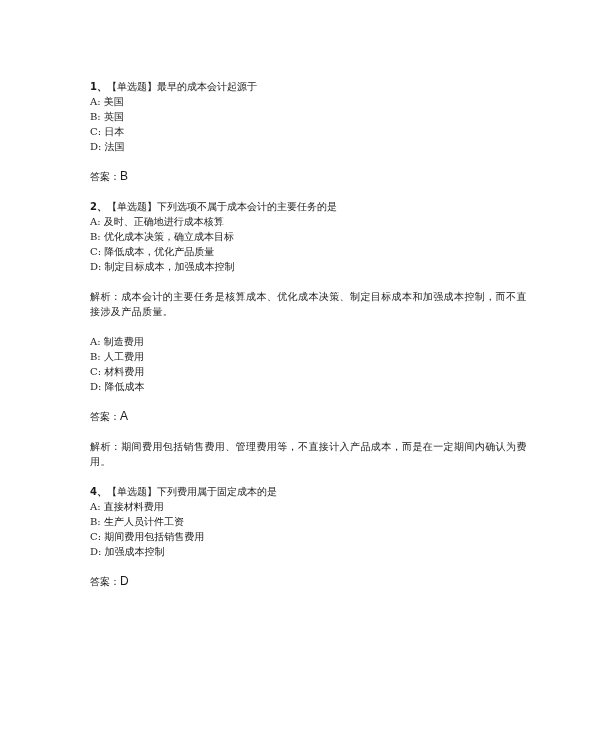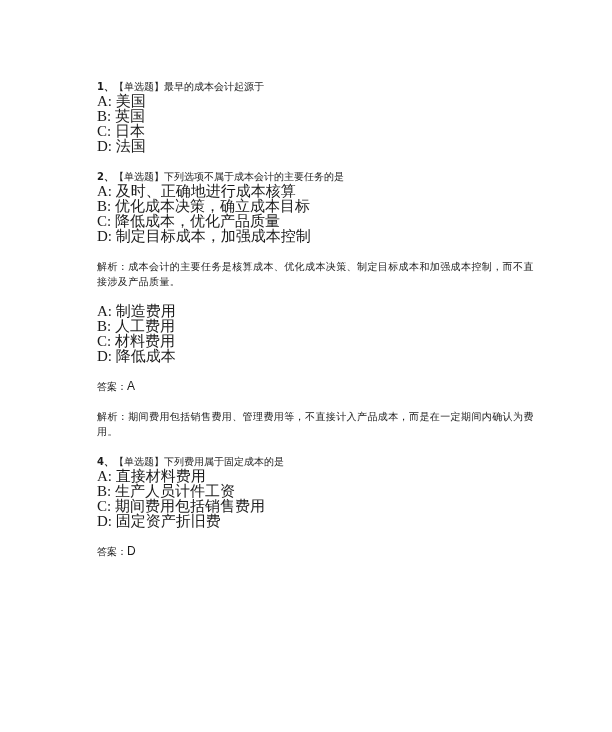--- a/index.html
+++ b/index.html
@@ -1,39 +1,42 @@
 <!DOCTYPE html>
 <html><head>
   <meta charset="utf-8">
   <style>
     html, body { margin: 0; padding: 0; background: #ffffff; }
     body { width: 612px; height: 732px; position: relative; overflow: hidden;
            font-family: "DejaVu Serif", "Liberation Serif", serif; color: #1a1a1a; }
-    .page { position: absolute; left: 97px; top: 79px; width: 440px; }
+    .page { position: absolute; left: 90px; top: 79px; width: 440px; }
     .q-title { font-size: 10px; line-height: 15px; height: 15px; white-space: nowrap; }
     .q-num { font-weight: bold; font-family: "DejaVu Sans", sans-serif; }
-    .opt { font-size: 15px; line-height: 15px; height: 15px; white-space: nowrap; font-family: Liberation Serif, serif; }
+    .opt { font-size: 10px; line-height: 15px; height: 15px; white-space: nowrap; }
     .answer { font-size: 10px; line-height: 15px; margin-top: 15px; white-space: nowrap; }
     .answer .val { font-family: "Liberation Sans", sans-serif; font-size: 12px; }
     .analysis { font-size: 10px; line-height: 15px; margin-top: 15px; width: 440px; letter-spacing: 0.4px; }
     .question { margin-bottom: 15px; }
   </style>
 </head>
 <body>
 
 <div class="page">
 
   <div class="question">
     <div class="q-title">
       <span class="q-num">1、</span><span>【单选题】</span><span>最早的成本会计起源于</span>
     </div>
     <div class="opt">A: 美国</div>
     <div class="opt">B: 英国</div>
     <div class="opt">C: 日本</div>
     <div class="opt">D: 法国</div>
+    <div class="answer">
+      <span>答案：</span><span class="val">B</span>
+    </div>
   </div>
 
   <div class="question">
     <div class="q-title">
       <span class="q-num">2、</span><span>【单选题】</span><span>下列选项不属于成本会计的主要任务的是</span>
     </div>
     <div class="opt">A: 及时、正确地进行成本核算</div>
     <div class="opt">B: 优化成本决策，确立成本目标</div>
     <div class="opt">C: 降低成本，优化产品质量</div>
     <div class="opt">D: 制定目标成本，加强成本控制</div>
@@ -51,19 +54,19 @@
     <div class="analysis">解析：期间费用包括销售费用、管理费用等，不直接计入产品成本，而是在一定期间内确认为费用。</div>
   </div>
 
   <div class="question">
     <div class="q-title">
       <span class="q-num">4、</span><span>【单选题】</span><span>下列费用属于固定成本的是</span>
     </div>
     <div class="opt">A: 直接材料费用</div>
     <div class="opt">B: 生产人员计件工资</div>
     <div class="opt">C: 期间费用包括销售费用</div>
-    <div class="opt">D: 固定资产折旧费</div>
+    <div class="opt">D: 加强成本控制</div>
     <div class="answer">
       <span>答案：</span><span class="val">D</span>
     </div>
   </div>
 
 </div>
 
 </body></html>

